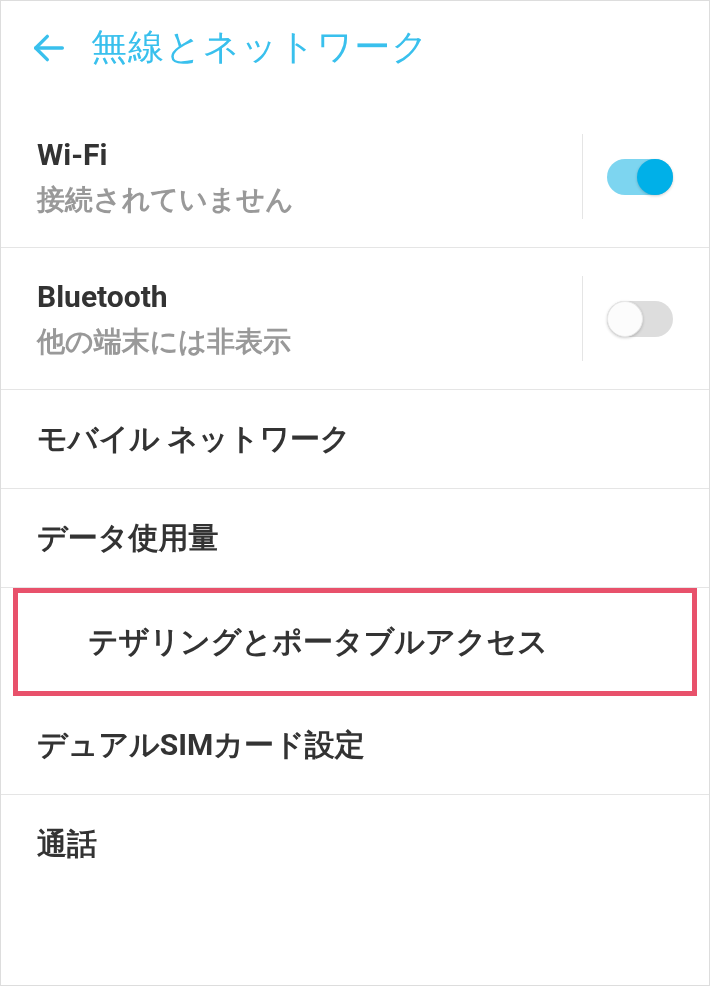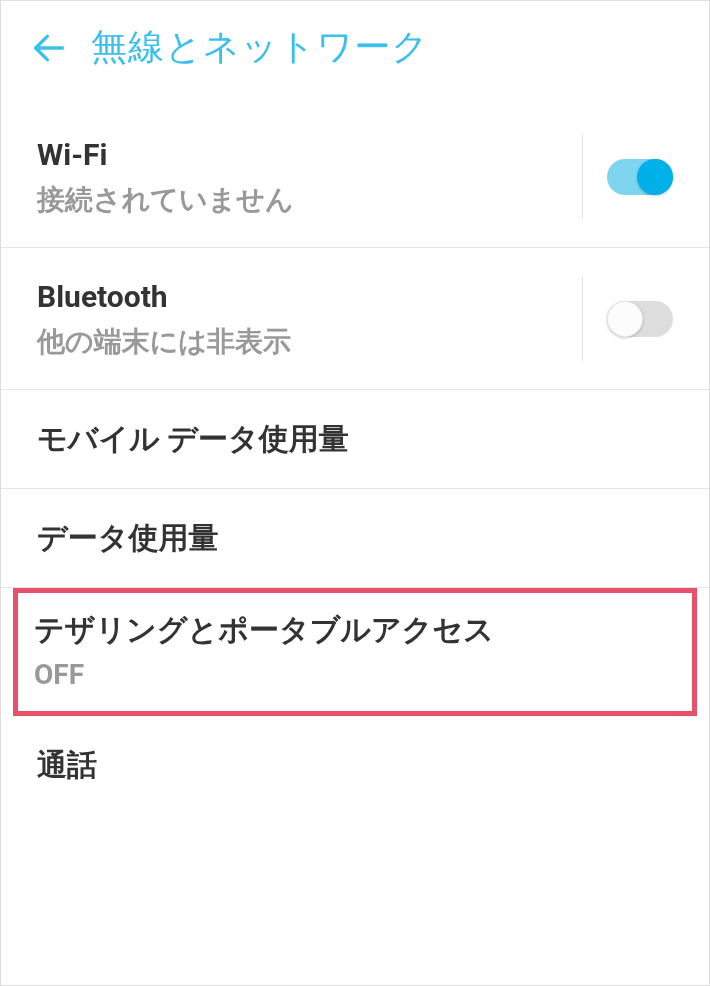--- a/index.html
+++ b/index.html
@@ -98,21 +98,22 @@
       left: 0;
       background: #fcfcfc;
       border: 1px solid #e8e8e8;
     }
     .highlight-box {
       border: 5px solid #e8516b;
       margin: 0 12px;
     }
     .highlight-box .setting-item {
       border-bottom: none;
-      padding: 16px;
+      padding: 28px;
+      margin-left: 42px;
     }
     .no-border {
       border-bottom: none;
       align-items: center;
     }
   </style>
 </head>
 <body>
 
 <div class="header">
@@ -146,39 +147,43 @@
     </div>
     <div class="toggle-container">
       <div class="toggle off">
         <div class="toggle-thumb"></div>
       </div>
     </div>
   </div>
 
   <div class="setting-item">
     <div class="setting-text">
-      <div class="setting-title">モバイル データ使用量</div>
+      <div class="setting-title">モバイル ネットワーク</div>
     </div>
   </div>
 
   <div class="setting-item">
     <div class="setting-text">
       <div class="setting-title">データ使用量</div>
     </div>
   </div>
 
   <div class="highlight-box">
     <div class="setting-item">
       <div class="setting-text">
         <div class="setting-title">テザリングとポータブルアクセス</div>
-        <div class="setting-subtitle">OFF</div>
       </div>
     </div>
   </div>
 
+  <div class="setting-item">
+    <div class="setting-text">
+      <div class="setting-title">デュアルSIMカード設定</div>
+    </div>
+  </div>
 
   <div class="setting-item no-border">
     <div class="setting-text">
       <div class="setting-title">通話</div>
     </div>
   </div>
 
 </div>
 
 </body></html>

